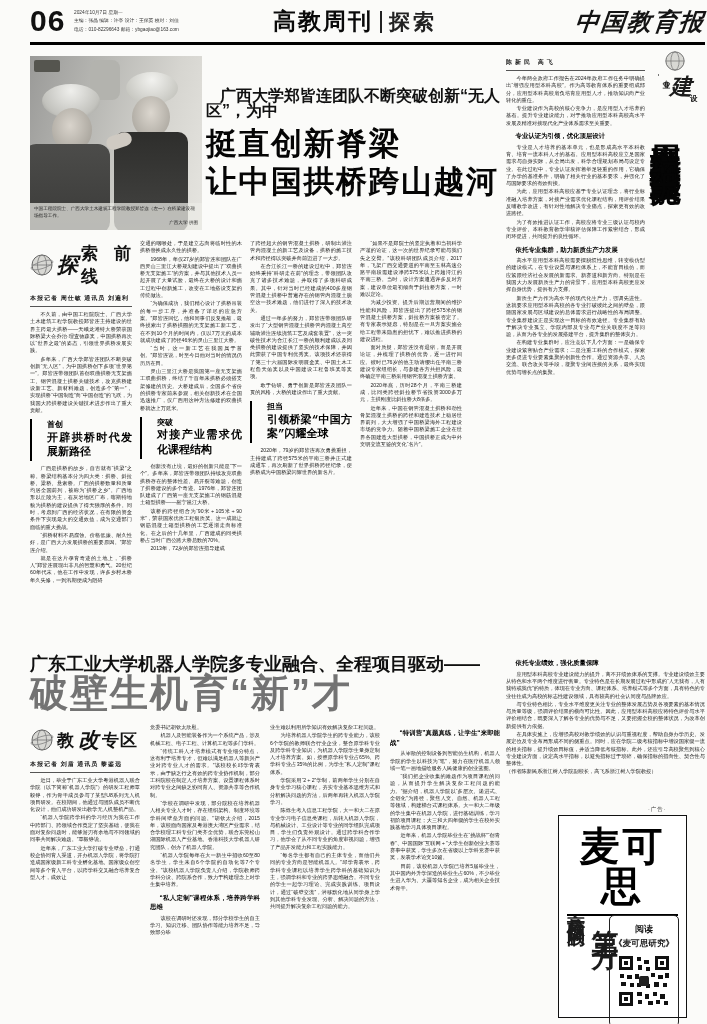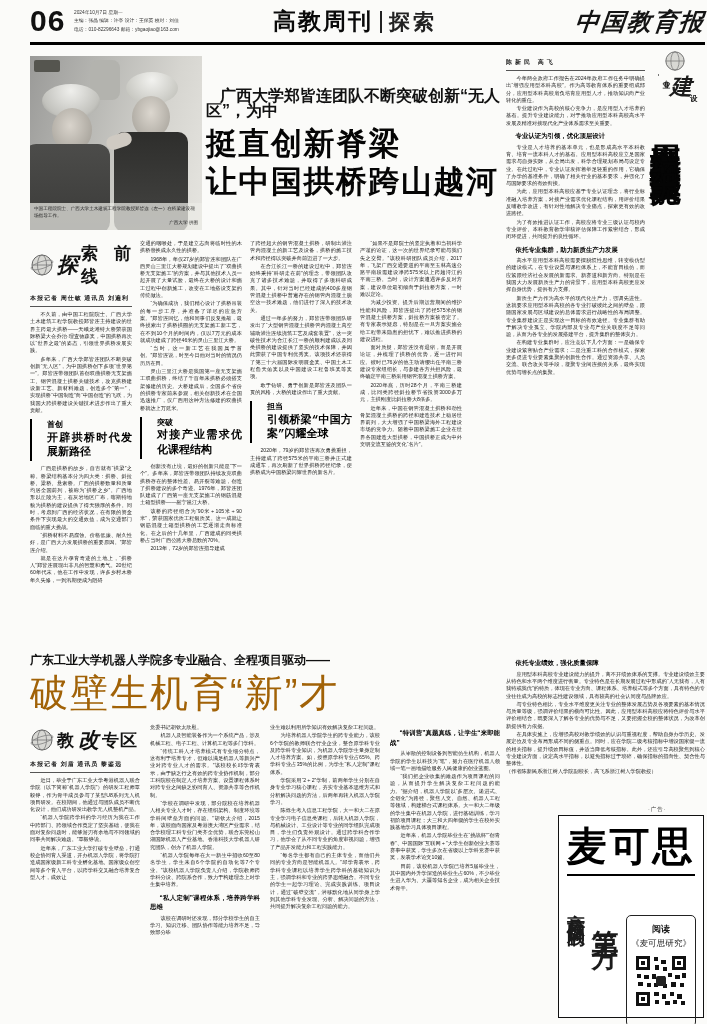--- a/index.html
+++ b/index.html
@@ -63,34 +63,34 @@
   #vtitle{position:absolute;left:650px;top:118px;writing-mode:vertical-rl;font-size:31px;font-weight:900;
           letter-spacing:2px;color:#050505;line-height:1;}
   #pro-badge{position:absolute;left:650px;top:50px;width:54px;height:64px;}
   #pro-badge .glb{position:absolute;left:14px;top:0;}
   #pro-badge .pv{position:absolute;left:8px;top:24px;font-size:7.5px;font-weight:800;writing-mode:vertical-rl;letter-spacing:1px;border-left:0.5px solid #777;padding-left:2px;}
   #pro-badge .pb{position:absolute;left:20px;top:22px;font-family:"DejaVu Serif","Liberation Serif",serif;font-style:italic;font-weight:900;font-size:22px;}
   #pro-badge .ps{position:absolute;left:40px;top:44px;font-size:7.5px;font-weight:800;}
 
   
   #ad-label{position:absolute;left:648px;top:806px;font-size:5.5px;color:#333;letter-spacing:1px;}
-  #ad{position:absolute;left:558px;top:815px;width:146px;height:203px;border:1.5px solid #111;background:#fff;}
+  #ad{position:absolute;left:558px;top:815px;width:129px;height:203px;border:1.5px solid #111;background:#fff;}
   #ad .brand{text-align:center;font-size:40px;font-weight:900;letter-spacing:3px;color:#000;margin-top:10px;line-height:1;}
   #ad .rule{height:1.5px;background:#000;margin:8px 8px 0 8px;}
   #ad .tag-small{position:absolute;left:8px;top:84px;writing-mode:vertical-rl;font-size:18px;font-weight:900;letter-spacing:3px;line-height:1;}
   #ad .tag-big{position:absolute;left:32px;top:92px;writing-mode:vertical-rl;font-size:27px;font-weight:900;letter-spacing:6px;line-height:1;}
   #qrbox{position:absolute;right:7px;top:99px;width:70px;height:112px;border:1.2px solid #222;border-radius:5px;
          display:flex;flex-direction:column;align-items:center;padding-top:7px;}
   #qrbox .q1{font-size:9px;font-weight:800;}
-  #qrbox .q2{font-size:8.6px;font-weight:400;margin-top:2px;text-align:center;}
+  #qrbox .q2{font-size:8.6px;font-weight:700;margin-top:2px;text-align:center;}
   #qrbox svg{margin-top:5px;}
 
   
-  #bot-kicker{position:absolute;left:30px;top:652px;font-size:12px;font-weight:700;color:#101010;}
-  #bot-title{position:absolute;left:30px;top:668px;font-size:38px;font-weight:400;letter-spacing:2px;color:#a16207;}
+  #bot-kicker{position:absolute;left:30px;top:652px;font-size:18px;font-weight:700;color:#101010;}
+  #bot-title{position:absolute;left:30px;top:668px;font-size:38px;font-weight:700;letter-spacing:2px;color:#737373;}
 </style>
 </head>
 <body>
 <div id="paper" data-interactable="false">
 
 <div id="header" data-interactable="false">
   <div class="pagenum" data-interactable="false">06</div>
   <div class="hmeta" data-interactable="false">
     <div data-interactable="false">2024年10月7日 星期一</div>
     <div data-interactable="false">主编：张晶 编辑：许亭 设计：王保英 校对：刘佳</div>

